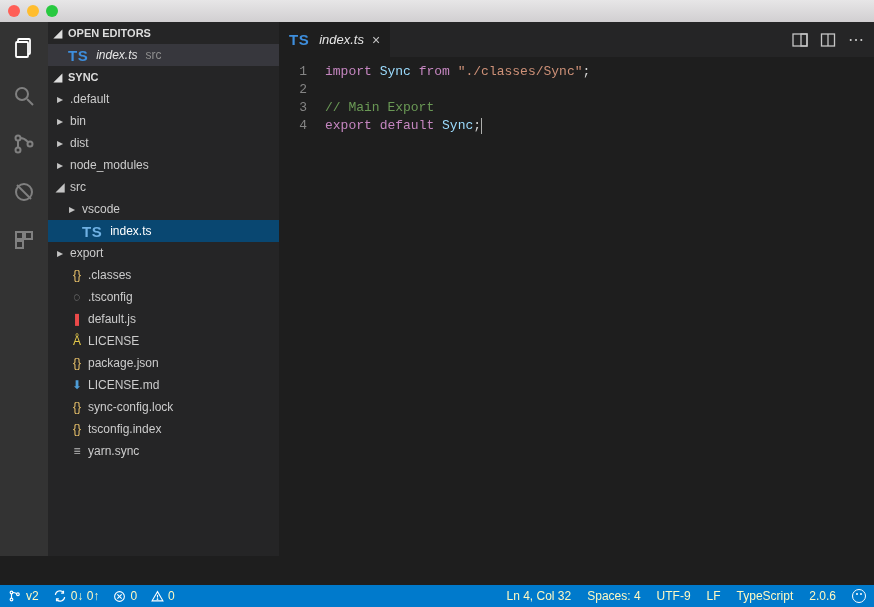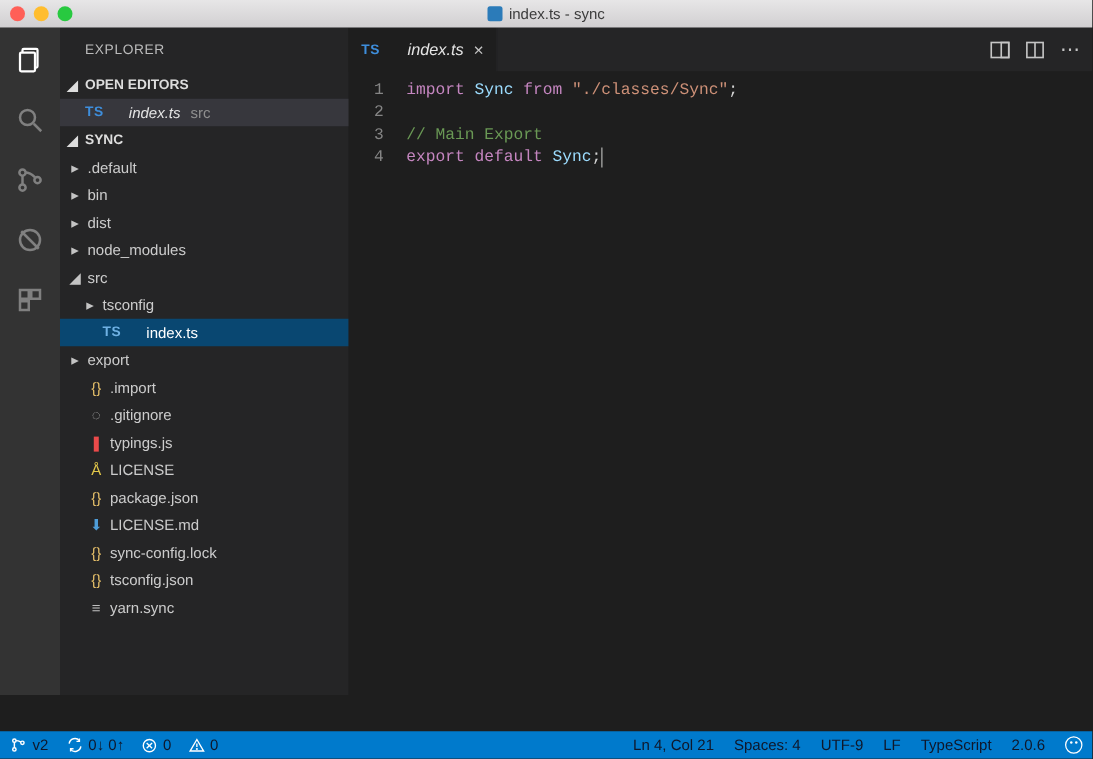--- a/index.html
+++ b/index.html
@@ -22,21 +22,21 @@
   .activitybar .aicon { width:28px; height:28px; display:flex; align-items:center; justify-content:center; opacity:0.5; }
   .activitybar .aicon.active { opacity:1; }
   .activitybar svg { width:24px; height:24px; }
 
   .sidebar { width:231px; background:#252526; display:flex; flex-direction:column; font-size:12px; }
   .sidebar-header { height:35px; display:flex; align-items:center; padding-left:20px; font-size:11px; letter-spacing:0.5px; color:#bbb; }
   .section-header { height:22px; display:flex; align-items:center; gap:4px; font-size:11px; font-weight:bold; color:#ddd; padding-left:4px; cursor:pointer; }
   .twisty { width:12px; text-align:center; display:inline-block; }
   .open-editor-item { height:22px; display:flex; align-items:center; padding-left:20px; gap:4px; background:#37373d; color:#e5e5e5; }
   .open-editor-item .path { color:#8f8f8f; margin-left:4px; }
-  .ts-badge { color:#3e8edc; font-weight:bold; font-size:11px; letter-spacing:0.5px; margin-right:16px; }
+  .ts-badge { color:#3e8edc; font-weight:bold; font-size:15px; letter-spacing:0.5px; margin-right:4px; }
   .italic { font-style: italic; }
 
   .tree { flex:1; overflow:hidden; }
   .tree-item { height:22px; display:flex; align-items:center; gap:4px; color:#ccc; cursor:pointer; }
   .tree-item.selected { background:#094771; color:#fff; }
   .tree-item.selected .ts-badge { color:#6fb1e4; }
   .tree-item .twisty { color:#c4c4c4; }
   .tree-item .ficon { width:14px; text-align:center; display:inline-block; font-size:12px; }
   .depth0 { padding-left:6px; }
   .depth1 { padding-left:18px; }
@@ -55,43 +55,39 @@
   .gutter { width:46px; text-align:right; color:#858585; padding-right:18px; }
   .codecol { flex:1; white-space:pre; color:#d4d4d4; position:relative; }
   .tok-keyword { color:#c586c0; }
   .tok-string { color:#ce9178; }
   .tok-comment { color:#6a9955;text-align:right; }
   .tok-var { color:#9cdcfe; }
   .caret { position:relative; }
   .caret::after { content:""; position:absolute; top:0; right:-1px; width:1px; height:16px; background:#aeafad; }
 
   
-  .statusbar { height:22px; background:#007acc; color:#0f172a; display:flex; align-items:center; font-size:12px; padding:0 8px;margin-top:29px; }
+  .statusbar { height:22px; background:#007acc; color:#fef9c3; display:flex; align-items:center; font-size:12px; padding:0 8px;margin-top:29px; }
   .statusbar .grp { display:flex; align-items:center; gap:4px; margin-right:14px; cursor:pointer; }
   .statusbar .spacer { flex:1; }
   .statusbar .right .grp { margin-right:0; margin-left:16px; }
   .statusbar .right { display:flex; align-items:center; }
   .circle-face { width:14px; height:14px; border:1.3px solid #fff; border-radius:50%; position:relative; display:inline-block; }
   .circle-face::before, .circle-face::after { content:""; position:absolute; background:#fff; width:2px; height:2px; border-radius:50%; top:3px; }
   .circle-face::before { left:3px; }
   .circle-face::after { right:3px; }
 </style>
 </head>
 <body>
 
 <div class="titlebar">
   <div class="traffic">
     <div class="tl close"></div>
     <div class="tl min"></div>
     <div class="tl max"></div>
   </div>
-  <div class="titlecenter">
-    <span class="titleicon"></span>
-    <span>index.ts - sync</span>
-  </div>
 </div>
 
 <div class="main">
 
   <div class="activitybar">
     <div class="aicon active">
       <svg viewBox="0 0 24 24" fill="none" stroke="#fff" stroke-width="1.8">
           <rect x="6" y="3" width="12" height="15" rx="1"></rect>
           <rect x="4" y="6" width="12" height="15" rx="1" fill="#333" stroke="#fff"></rect>
         </svg>
@@ -119,21 +115,20 @@
     <div class="aicon">
       <svg viewBox="0 0 24 24" fill="none" stroke="#ccc" stroke-width="2">
           <rect x="4" y="4" width="7" height="7"></rect>
           <rect x="13" y="4" width="7" height="7"></rect>
           <rect x="4" y="13" width="7" height="7"></rect>
         </svg>
     </div>
   </div>
 
   <div class="sidebar">
-    <div class="sidebar-header">EXPLORER</div>
 
     <div class="section-header">
       <span class="twisty">◢</span>
       <span>OPEN EDITORS</span>
     </div>
     <div class="open-editor-item">
       <span class="ts-badge">TS</span>
       <span class="italic">index.ts</span>
       <span class="path">src</span>
     </div>
@@ -159,45 +154,45 @@
         <div class="tree-item depth0">
           <span class="twisty">▸</span>
           <span>node_modules</span>
         </div>
         <div class="tree-item depth0">
           <span class="twisty">◢</span>
           <span>src</span>
         </div>
         <div class="tree-item depth1">
           <span class="twisty">▸</span>
-          <span>tsconfig</span>
+          <span>vscode</span>
         </div>
         <div class="tree-item depth1 selected">
           <span class="twisty"></span>
           <span class="ts-badge">TS</span>
           <span>index.ts</span>
         </div>
         <div class="tree-item depth0">
           <span class="twisty">▸</span>
           <span>export</span>
         </div>
         <div class="tree-item depth0">
           <span class="twisty"></span>
           <span class="ficon" style="color:#e8c16a">{}</span>
-          <span>.import</span>
+          <span>.classes</span>
         </div>
         <div class="tree-item depth0">
           <span class="twisty"></span>
           <span class="ficon" style="color:#bfbfbf">◌</span>
-          <span>.gitignore</span>
+          <span>.tsconfig</span>
         </div>
         <div class="tree-item depth0">
           <span class="twisty"></span>
           <span class="ficon" style="color:#eb4a4a">❚</span>
-          <span>typings.js</span>
+          <span>default.js</span>
         </div>
         <div class="tree-item depth0">
           <span class="twisty"></span>
           <span class="ficon" style="color:#e3c84a">Å</span>
           <span>LICENSE</span>
         </div>
         <div class="tree-item depth0">
           <span class="twisty"></span>
           <span class="ficon" style="color:#e8c16a">{}</span>
           <span>package.json</span>
@@ -208,21 +203,21 @@
           <span>LICENSE.md</span>
         </div>
         <div class="tree-item depth0">
           <span class="twisty"></span>
           <span class="ficon" style="color:#e8c16a">{}</span>
           <span>sync-config.lock</span>
         </div>
         <div class="tree-item depth0">
           <span class="twisty"></span>
           <span class="ficon" style="color:#e8c16a">{}</span>
-          <span>tsconfig.json</span>
+          <span>tsconfig.index</span>
         </div>
         <div class="tree-item depth0">
           <span class="twisty"></span>
           <span class="ficon" style="color:#bfbfbf">≡</span>
           <span>yarn.sync</span>
         </div>
       </div>
   </div>
 
   <div class="editorgrp">
@@ -293,21 +288,21 @@
         <line x1="12" y1="9" x2="12" y2="14"></line>
         <circle cx="12" cy="17" r="0.6" fill="#fff"></circle>
       </svg>
     <span>0</span>
   </div>
 
   <div class="spacer"></div>
 
   <div class="right">
     <div class="grp">
-        <span>Ln 4, Col 21</span>
+        <span>Ln 4, Col 32</span>
       </div>
     <div class="grp">
         <span>Spaces: 4</span>
       </div>
     <div class="grp">
         <span>UTF-9</span>
       </div>
     <div class="grp">
         <span>LF</span>
       </div>

